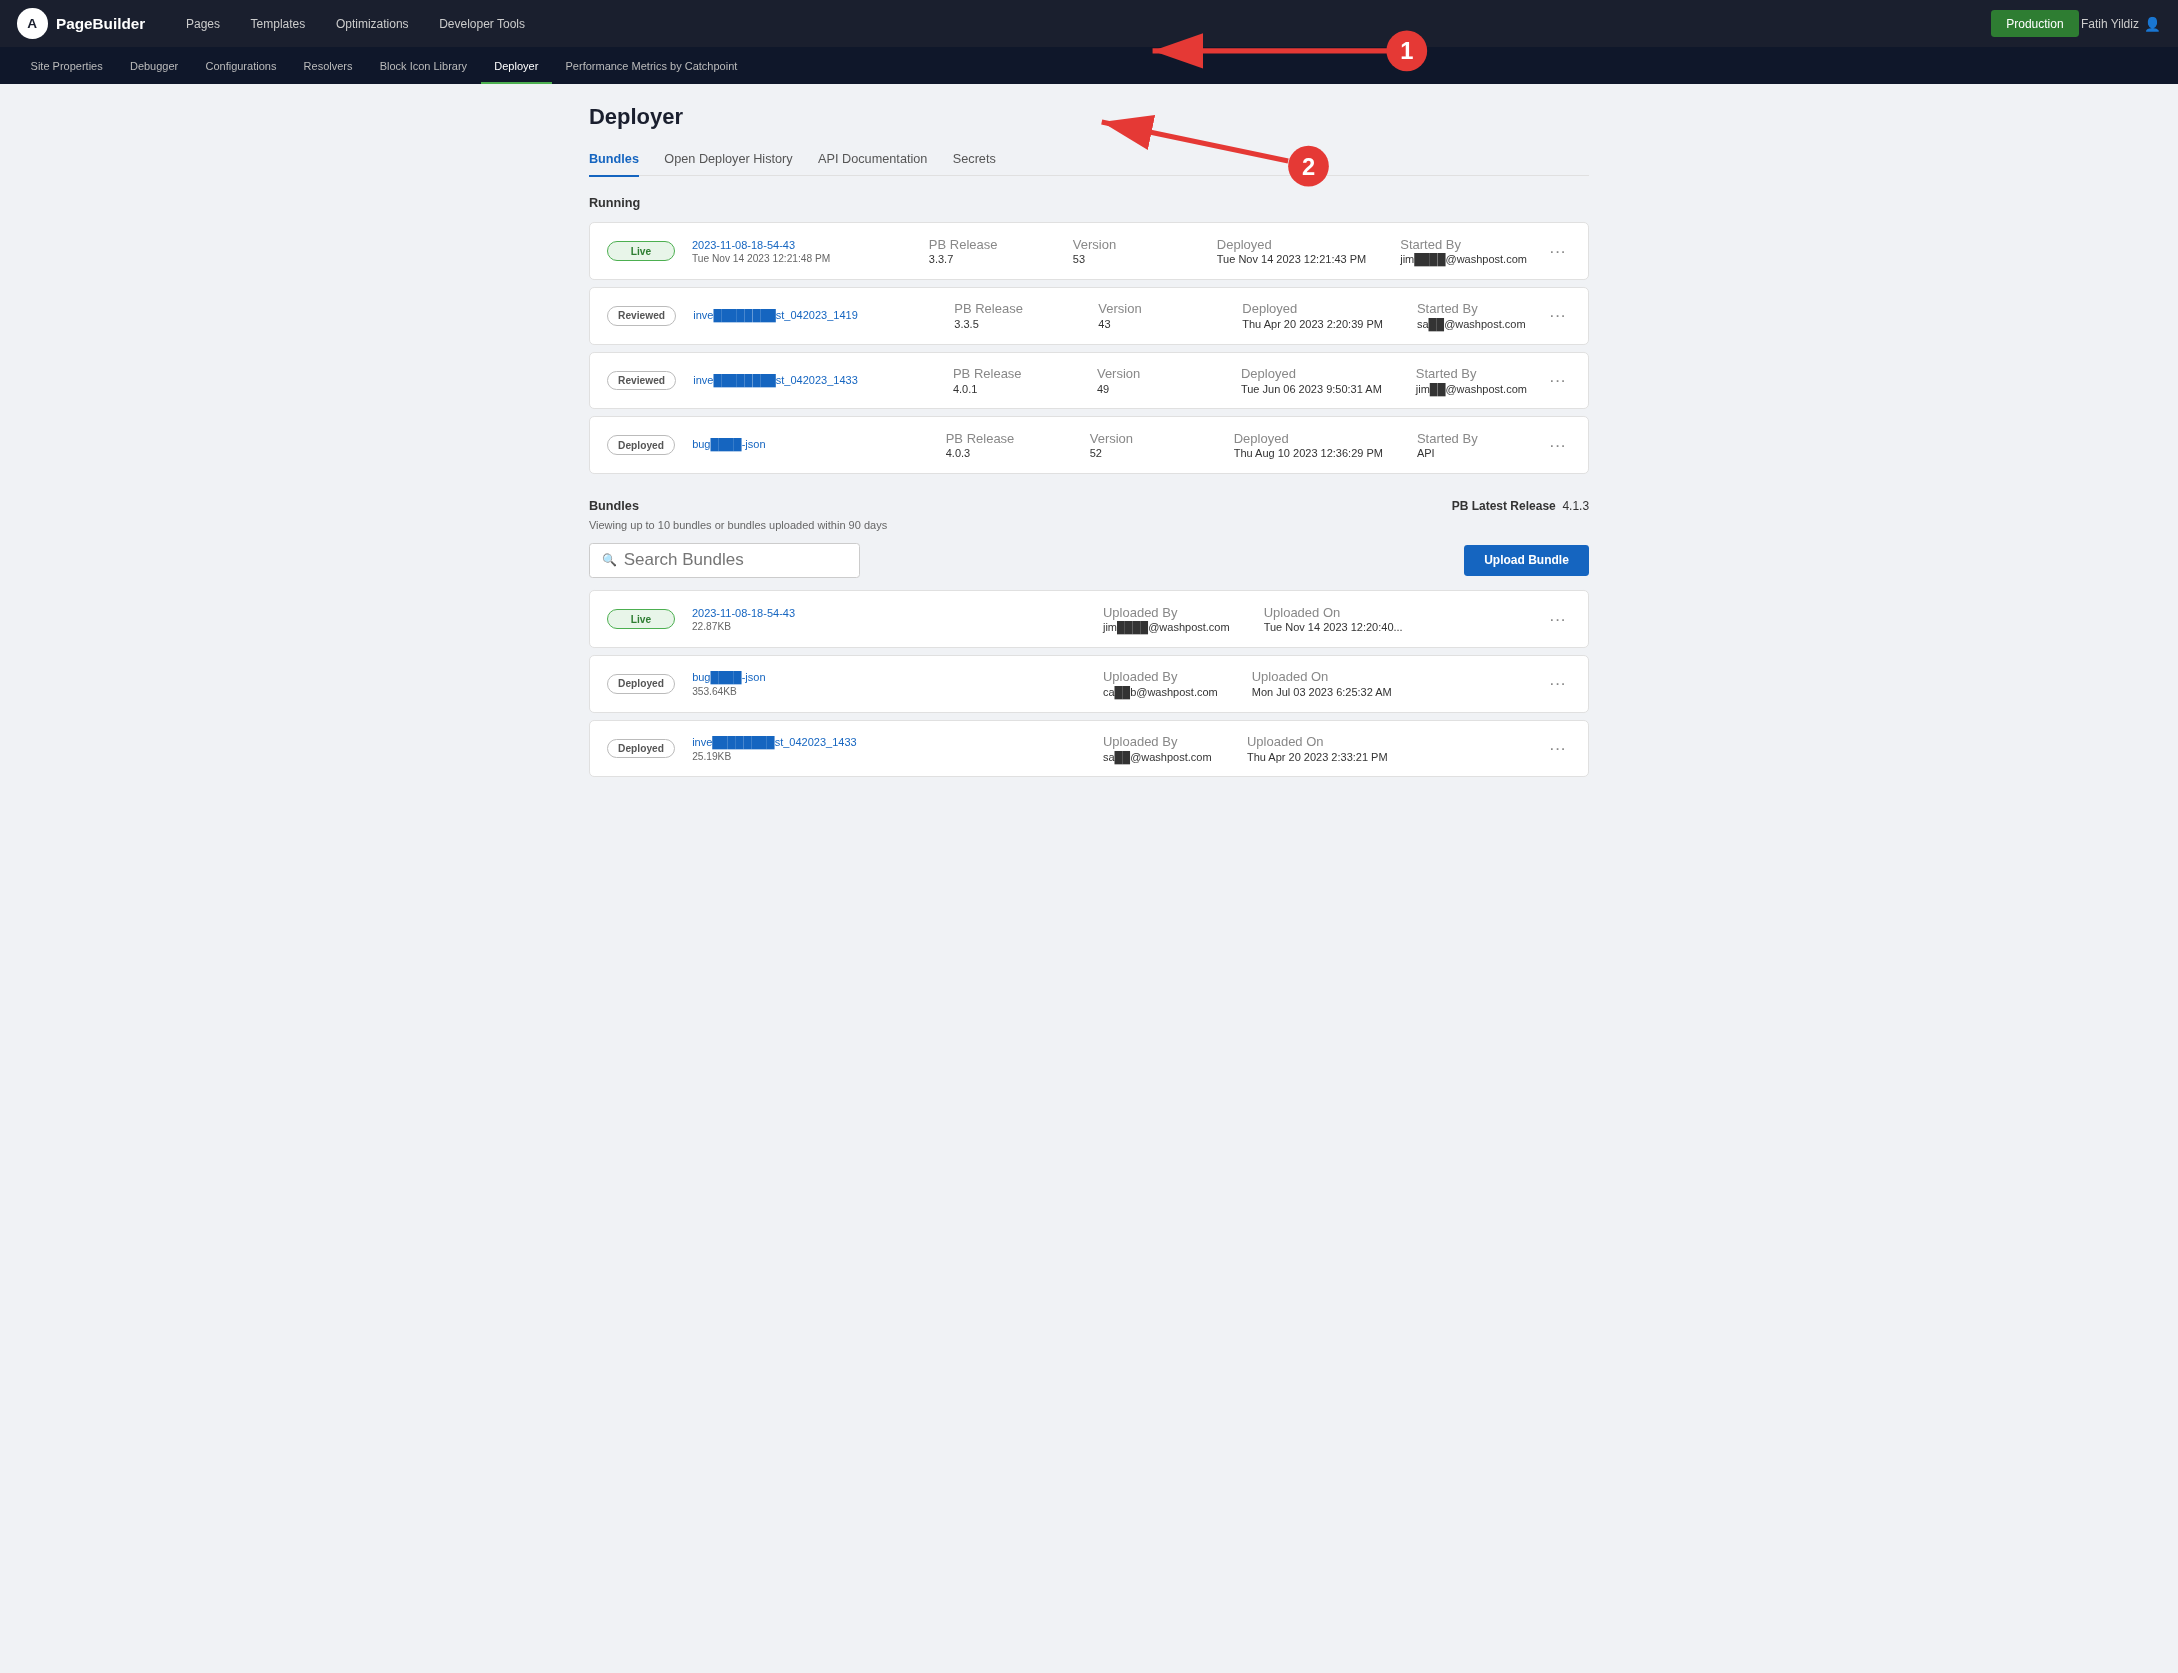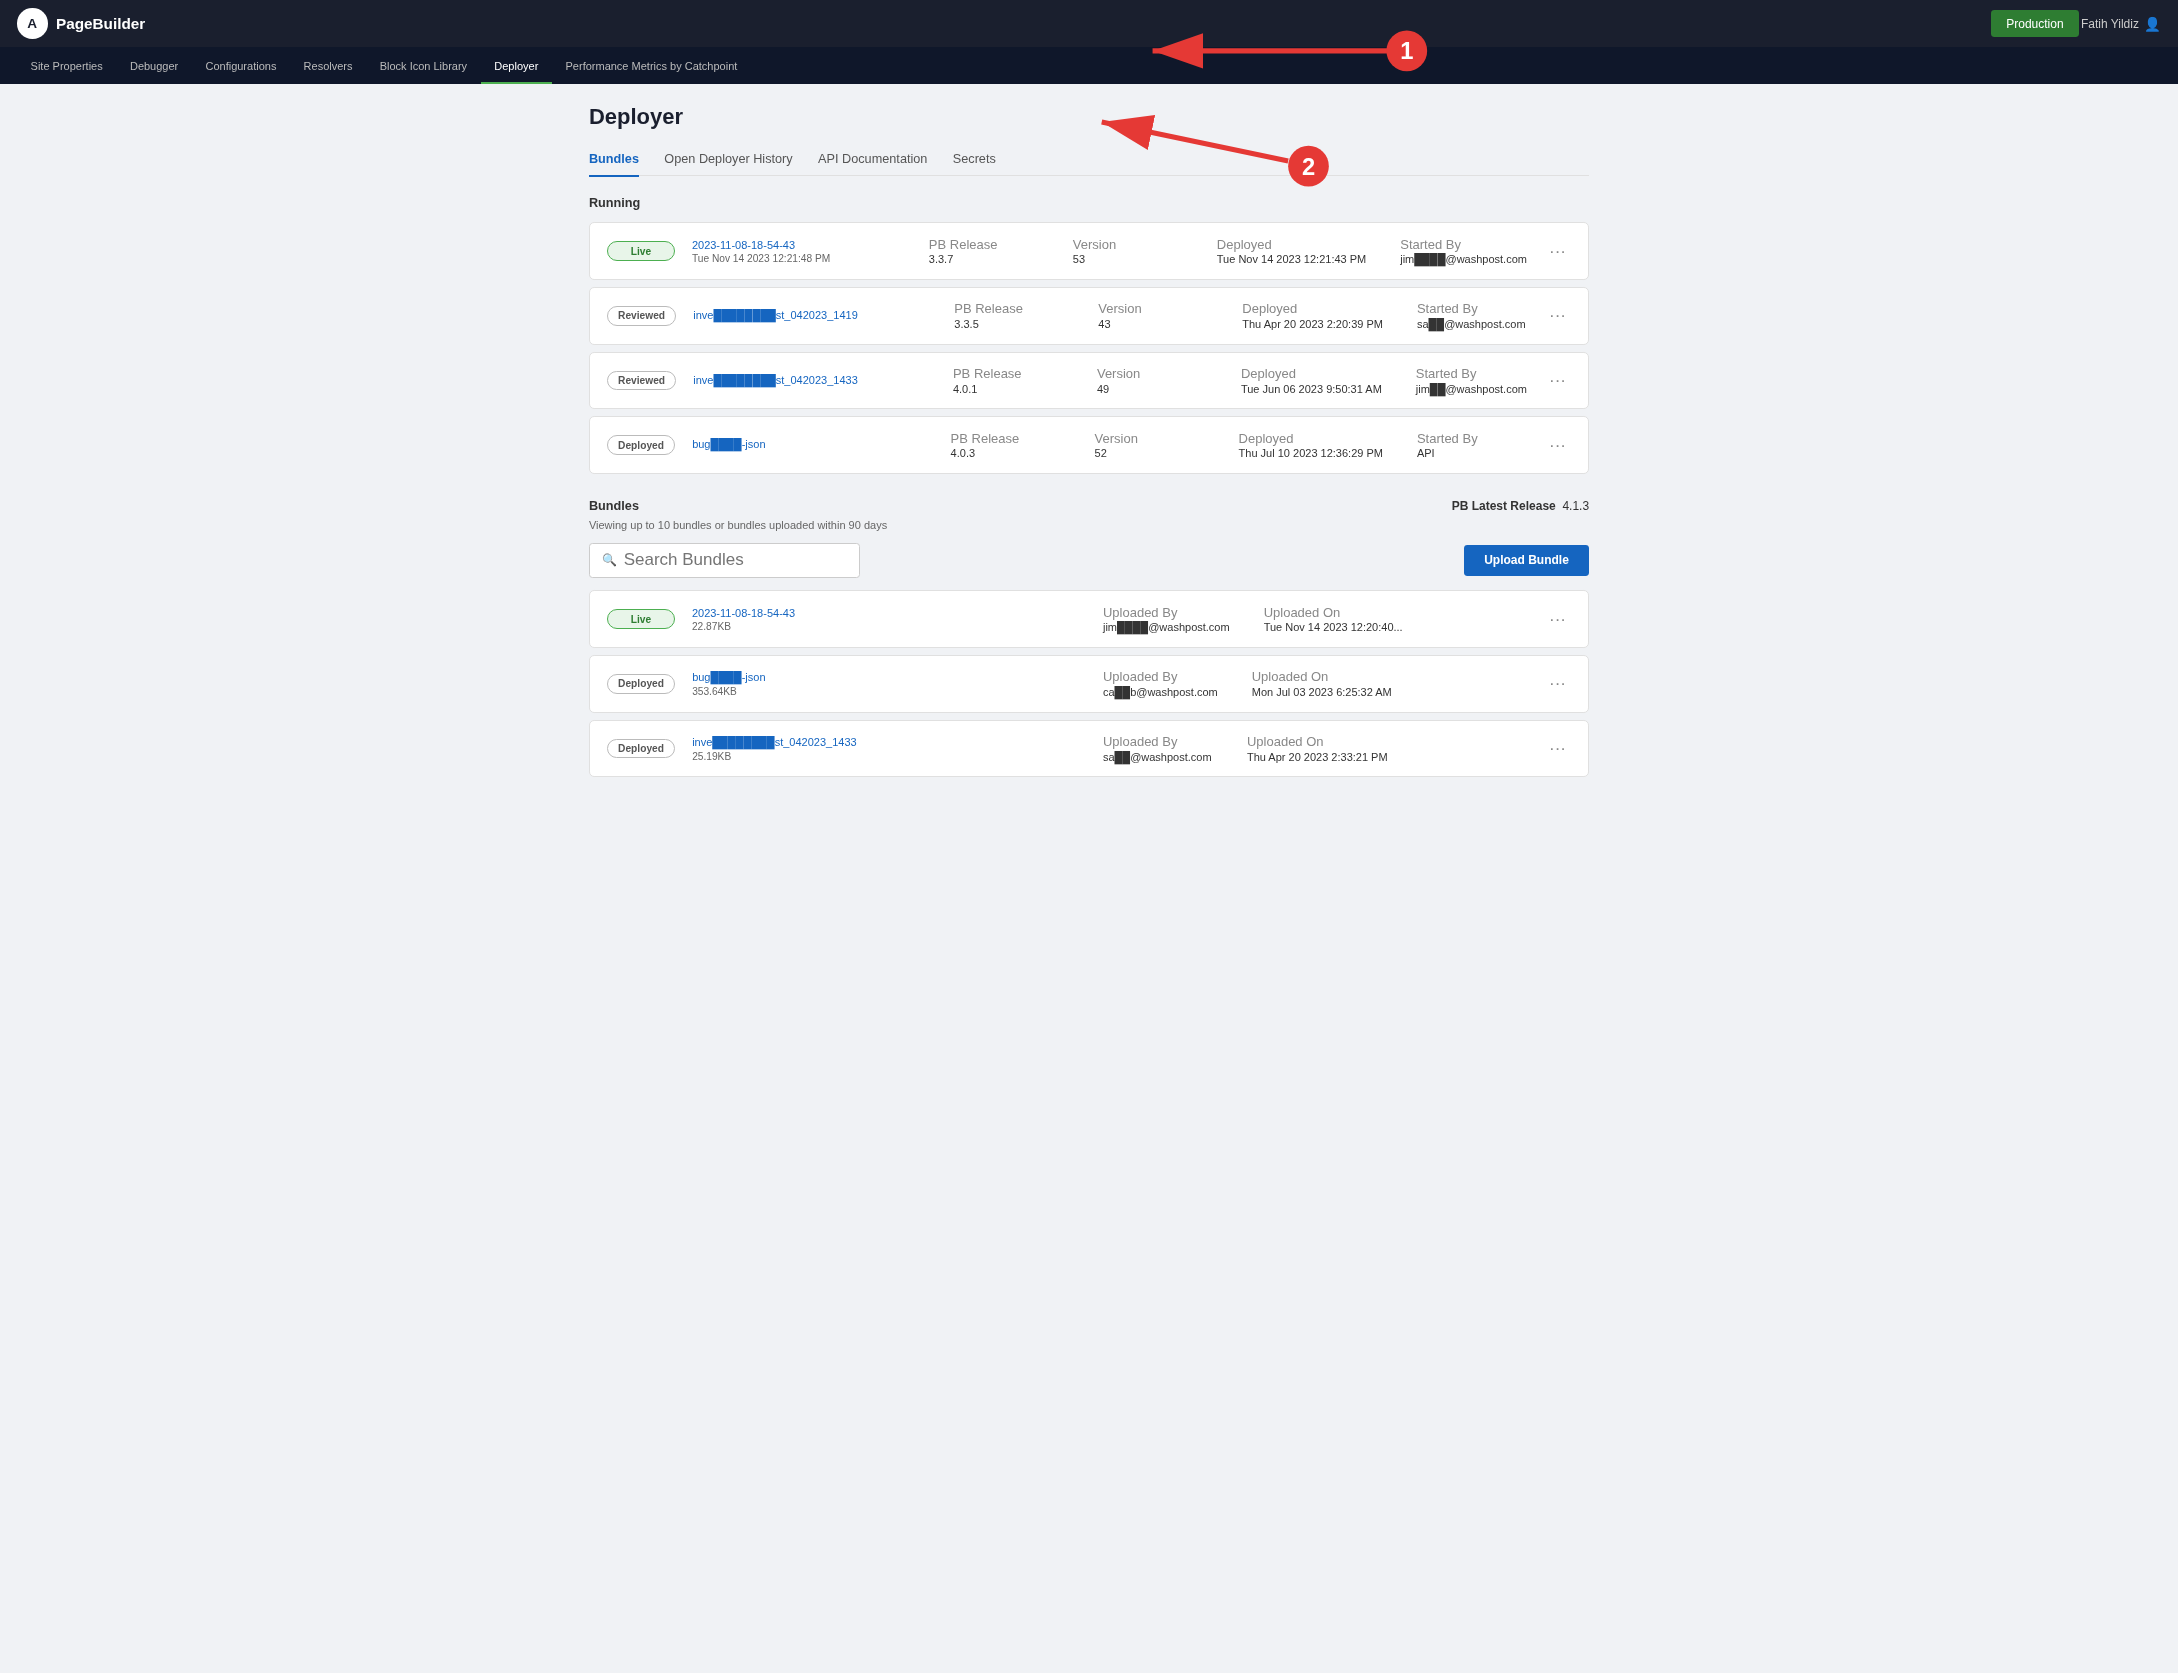--- a/index.html
+++ b/index.html
@@ -218,20 +218,26 @@
 
 <div class="page-wrapper">
 
   <nav class="top-nav">
     <div class="logo-area">
       <div class="logo-circle">
         <span>A</span>
       </div>
       <span class="app-title">PageBuilder</span>
     </div>
+    <div class="nav-links">
+      <a class="nav-link">Pages</a>
+      <a class="nav-link">Templates</a>
+      <a class="nav-link">Optimizations</a>
+      <a class="nav-link">Developer Tools</a>
+    </div>
     <div class="nav-right">
       <button class="btn-production">Production</button>
       <div class="user-info">
         <span>Fatih Yildiz</span>
         <span class="user-icon">👤</span>
       </div>
     </div>
   </nav>
 
   <nav class="sub-nav">
@@ -350,21 +356,21 @@
           <div class="meta-group">
             <span class="meta-label">PB Release</span>
             <span class="meta-value">4.0.3</span>
           </div>
           <div class="meta-group">
             <span class="meta-label">Version</span>
             <span class="meta-value">52</span>
           </div>
           <div class="meta-group">
             <span class="meta-label">Deployed</span>
-            <span class="meta-value">Thu Jul 10 2023 12:36:29 PM</span>
+            <span class="meta-value">Thu Aug 10 2023 12:36:29 PM</span>
           </div>
           <div class="meta-group">
             <span class="meta-label">Started By</span>
             <span class="meta-value">API</span>
           </div>
         </div>
         <button class="more-btn">···</button>
       </div>
 
     </div>

